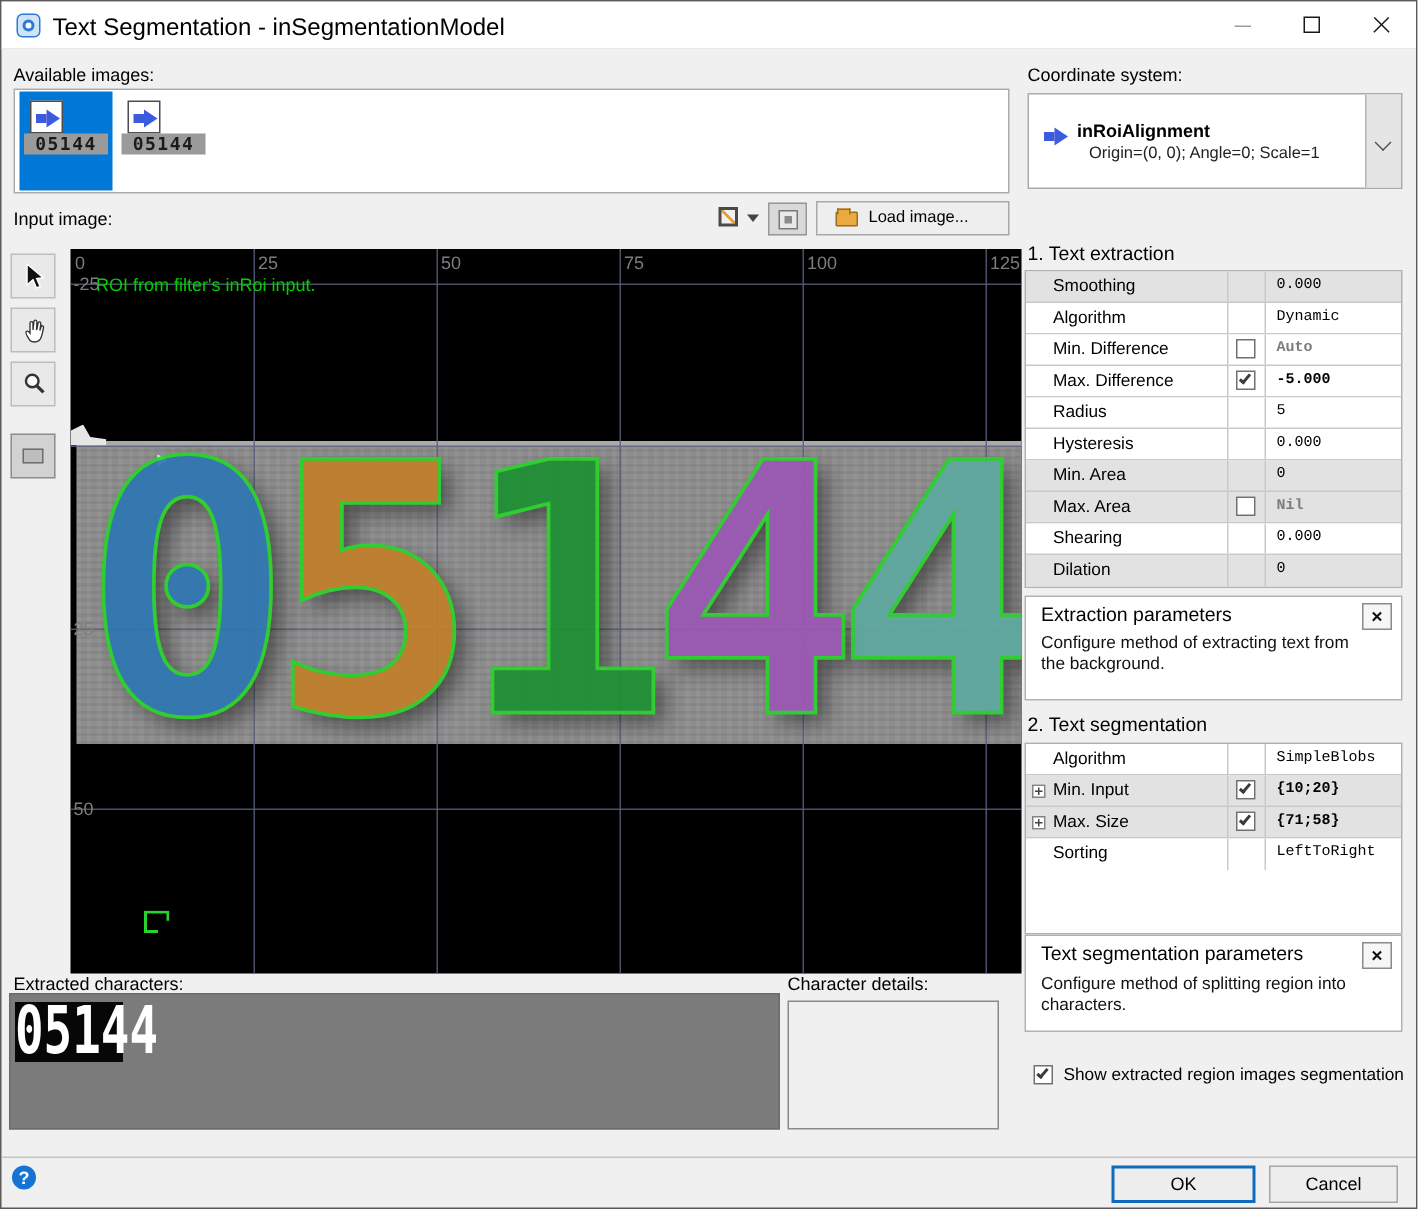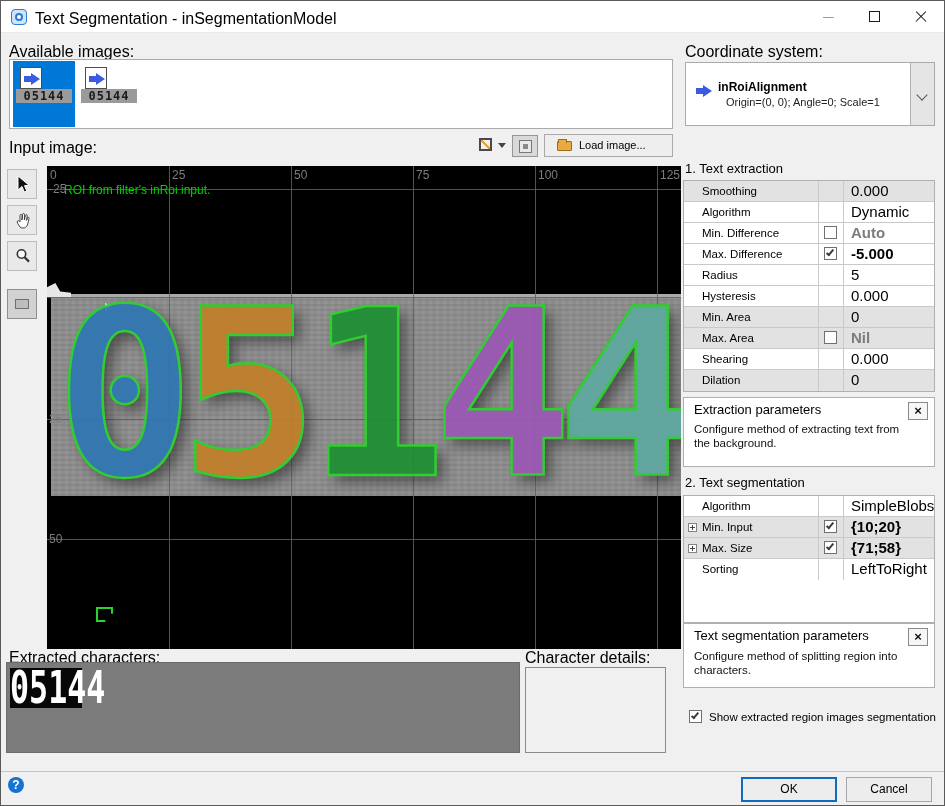--- a/index.html
+++ b/index.html
@@ -11,21 +11,21 @@
   .app-icon{position:absolute;left:10px;top:8px;width:16px;height:16px;border-radius:4px;background:#cfe4f8;border:1px solid #2d7ad0;}
   .app-icon i{position:absolute;left:3px;top:3px;width:8px;height:8px;border:2px solid #2d7ad0;border-radius:50%;background:#fff;}
   .title-text{position:absolute;left:34px;top:9px;font-size:16px;color:#000;}
   .winbtn{position:absolute;top:0;width:46px;height:32px;cursor:default;}
   .btn-min{right:92px;} .btn-max{right:46px;} .btn-close{right:0;}
   .glyph-min{position:absolute;left:17px;top:16px;width:11px;height:1px;background:#9c9c9c;}
   .glyph-max{position:absolute;left:17px;top:10px;width:11px;height:11px;border:1px solid #1a1a1a;}
   .glyph-x1,.glyph-x2{position:absolute;left:16px;top:15px;width:14px;height:1.4px;background:#1a1a1a;}
   .glyph-x1{transform:rotate(45deg);} .glyph-x2{transform:rotate(-45deg);}
   
-  .lbl{position:absolute;font-size:16px;color:#000;white-space:nowrap;}
+  .lbl{position:absolute;font-size:12px;color:#000;white-space:nowrap;}
   
   .avail-panel{position:absolute;left:8px;top:58px;width:664px;height:70px;background:#fff;border:1px solid #aaa;}
   .thumb{position:absolute;top:1px;width:62px;height:66px;}
   .thumb.sel{background:#0078d7;}
   .thumb-icon{position:absolute;left:7px;top:6px;width:22px;height:22px;background:#fff;border:1px solid #4d4d4d;}
   .thumb-img{position:absolute;left:3px;top:28px;width:56px;height:14px;background:#9a9a9a;color:#1b1b1b;
              font-family:"DejaVu Sans Mono",monospace;font-weight:bold;font-size:12px;line-height:14px;
              letter-spacing:1px;text-align:center;}
   
   .barrow{position:absolute;width:16px;height:12px;}
@@ -76,21 +76,21 @@
                   font-family:"DejaVu Sans Mono",monospace;font-weight:bold;font-size:44px;line-height:40px;
                   transform:scaleX(.72);transform-origin:left;white-space:nowrap;}
   .details-panel{position:absolute;left:524px;top:666px;width:141px;height:86px;background:#f0f0f0;border:1px solid #8a8a8a;}
   
   .ptable{position:absolute;left:682px;width:252px;background:#fff;border:1px solid #b0b0b0;}
   .prow{position:relative;display:grid;grid-template-columns:135px 25px auto;height:21px;border-bottom:1px solid #c9c9c9;background:#fff;}
   .prow:last-child{border-bottom:none;}
   .prow.shade{background:#e2e2e2;}
   .pname{padding-left:18px;line-height:20px;font-size:11.5px;border-right:1px solid #c9c9c9;overflow:hidden;white-space:nowrap;}
   .pchkcell{border-right:1px solid #c9c9c9;position:relative;}
-  .pval{padding-left:7px;line-height:20px;font-size:15px;overflow:hidden;white-space:nowrap;}
+  .pval{padding-left:7px;line-height:20px;font-size:10px;overflow:hidden;white-space:nowrap;font-family:Liberation Mono, monospace;}
   .pval.bold{font-weight:bold;} .pval.graybold{font-weight:bold;color:#7d7d7d;}
   .cbx{position:absolute;width:13px;height:13px;background:#fff;border:1px solid #707070;}
   .cbx .tick{position:absolute;left:3px;top:0px;width:4px;height:8px;border-right:2px solid #3b3b3b;border-bottom:2px solid #3b3b3b;transform:rotate(40deg);display:none;}
   .cbx.on .tick{display:block;}
   .expbox{position:absolute;left:4px;top:6px;width:9px;height:9px;border:1px solid #838383;background:#fff;}
   .expbox:before{content:"";position:absolute;left:1px;top:3px;width:5px;height:1px;background:#444;}
   .expbox:after{content:"";position:absolute;left:3px;top:1px;width:1px;height:5px;background:#444;}
   .pbox{position:absolute;left:682px;width:252px;background:#fff;border:1px solid #b0b0b0;}
   .pbox-title{position:absolute;left:10px;top:4px;font-weight:normal;font-size:13px;}
   .pbox-desc{position:absolute;left:10px;top:24px;width:222px;font-size:11.5px;line-height:14px;color:#111;}

